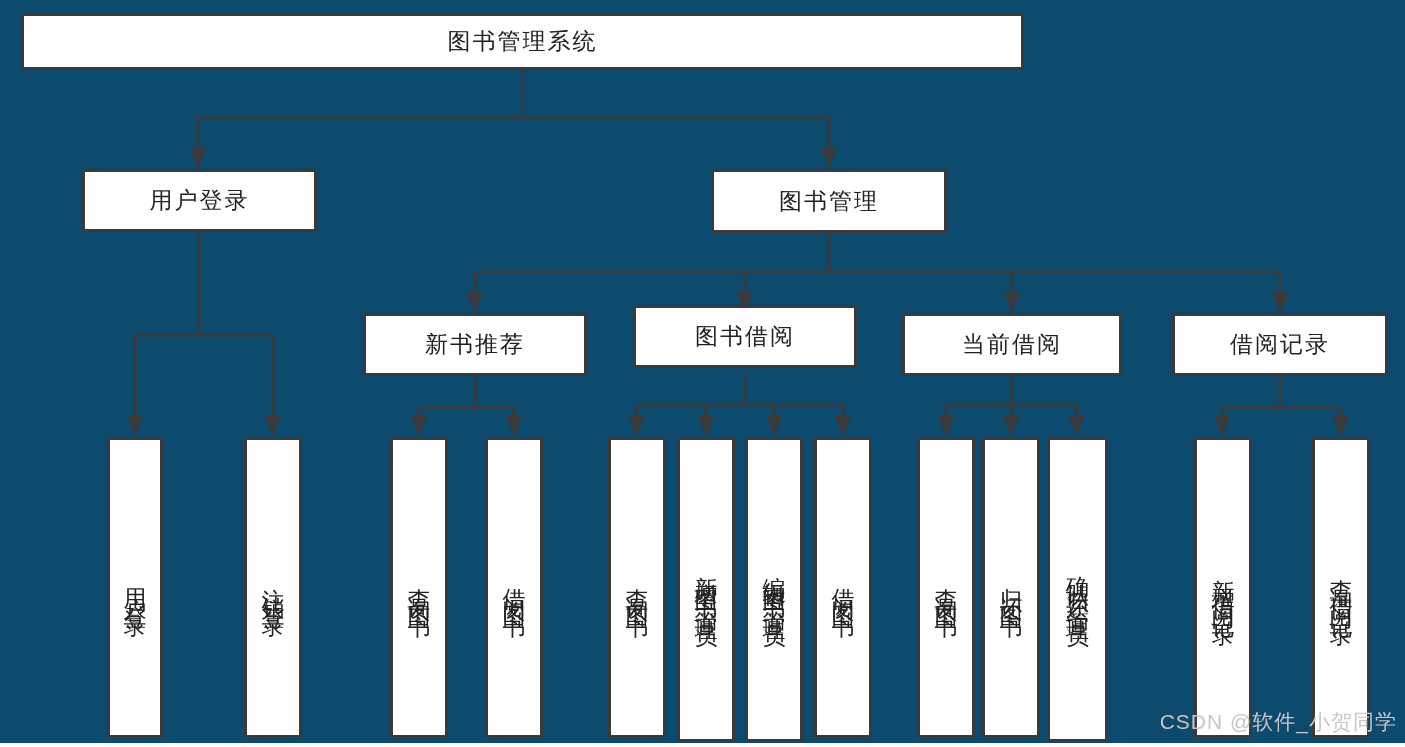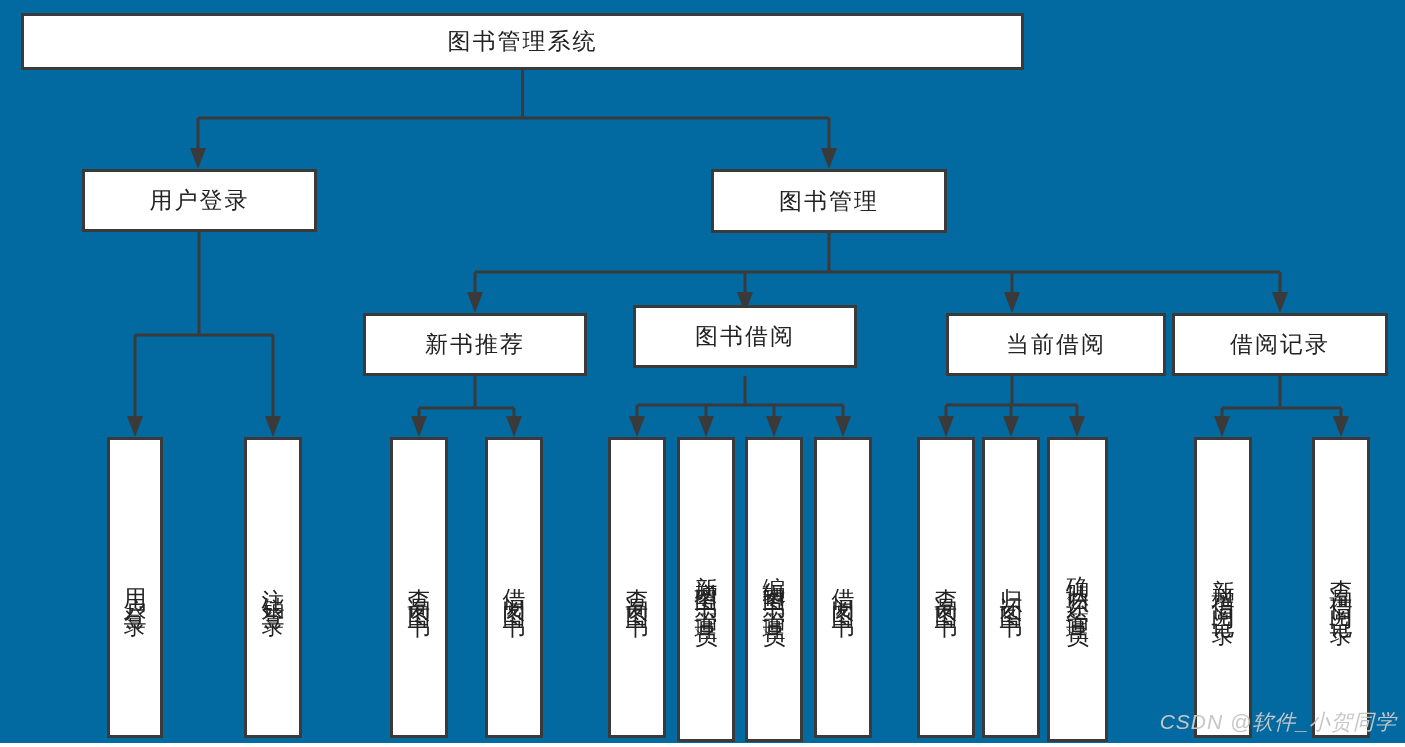--- a/index.html
+++ b/index.html
@@ -1,17 +1,17 @@
 <!DOCTYPE html>
 <html><head>
 <meta charset="utf-8">
 <style>
   html,body{margin:0;padding:0;background:#ffffff;}
   .canvas{
-    position:relative;width:1405px;height:743px;background:#0369a1;
+    position:relative;width:1405px;height:743px;background:#0c4a6e;
     font-family:"Liberation Sans",sans-serif;color:#222222;overflow:hidden;text-align:center;
   }
   .connectors{position:absolute;left:0;top:0;width:1405px;height:747px;}
   .cline{stroke:#3a3a3a;stroke-width:3;fill:none;}
   .arrow{fill:#3a3a3a;stroke:none;}
   .hbox,.vbox{
     position:absolute;box-sizing:border-box;background:#ffffff;
     border:3px solid #3a3a3a;display:flex;align-items:center;justify-content:center;
   }
   .hbox{font-size:23px;letter-spacing:2px;white-space:nowrap;}
@@ -19,40 +19,40 @@
     writing-mode:vertical-rl;text-orientation:mixed;
     font-size:23px;letter-spacing:9px;line-height:1;
   }
   .vbox.long span{letter-spacing:7px;}
   
   .root{left:21px;top:13px;width:1003px;height:57px;}
   .l2a{left:82px;top:169px;width:235px;height:63px;}
   .l2b{left:711px;top:169px;width:236px;height:64px;}
   .l3a{left:363px;top:313px;width:224px;height:63px;}
   .l3b{left:633px;top:305px;width:224px;height:63px;}
-  .l3c{left:946px;top:313px;width:220px;height:63px;}
+  .l3c{left:902px;top:313px;width:220px;height:63px;}
   .l3d{left:1172px;top:313px;width:216px;height:63px;}
   
   .vbox{top:437px;height:301px;}
   .vb1{left:107px;width:56px;}
   .vb2{left:244px;width:58px;}
   .vb3{left:390px;width:58px;}
   .vb4{left:485px;width:58px;}
   .vb5{left:608px;width:58px;}
   .vb6{left:677px;width:58px;height:305px;}
   .vb7{left:745px;width:58px;height:305px;}
   .vb8{left:814px;width:58px;}
   .vb9{left:917px;width:58px;}
   .vb10{left:982px;width:58px;}
   .vb11{left:1047px;width:61px;height:305px;}
   .vb12{left:1194px;width:58px;}
   .vb13{left:1312px;width:58px;}
   .watermark{
     position:absolute;right:8px;bottom:7px;font-size:21px;
-    color:#c6c6c6;letter-spacing:1px;white-space:nowrap;font-style:italic;
+    color:#c6c6c6;letter-spacing:1px;white-space:nowrap;
   }
 </style>
 </head>
 <body>
 
 <div class="canvas">
 
   <svg class="connectors" viewBox="0 0 1405 747">
 
     <path class="cline" d="M522.5 69 L522.5 118 M198 118 L829 118 M198 118 L198 150 M829 118 L829 150"></path>

